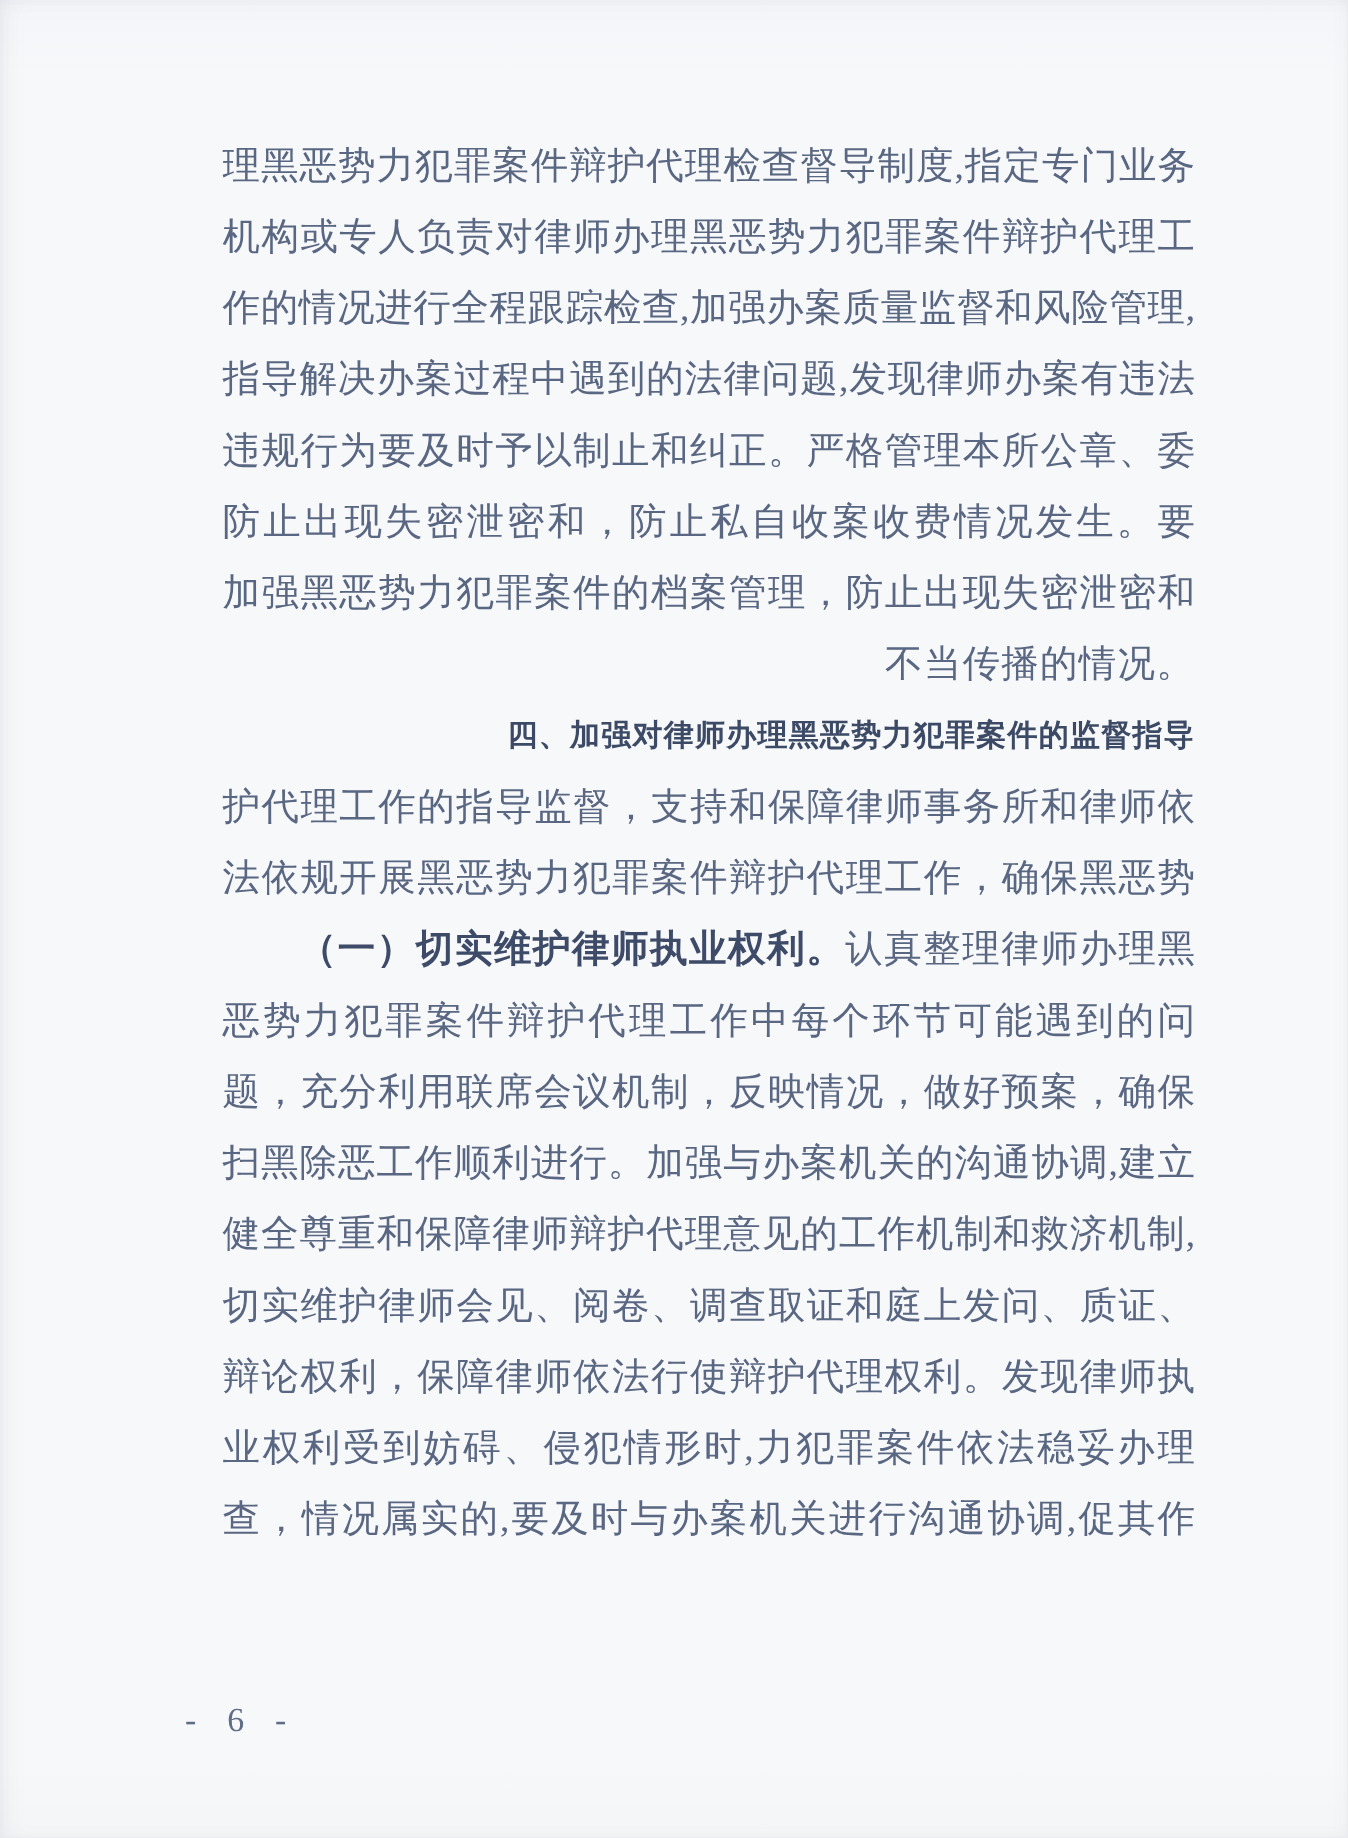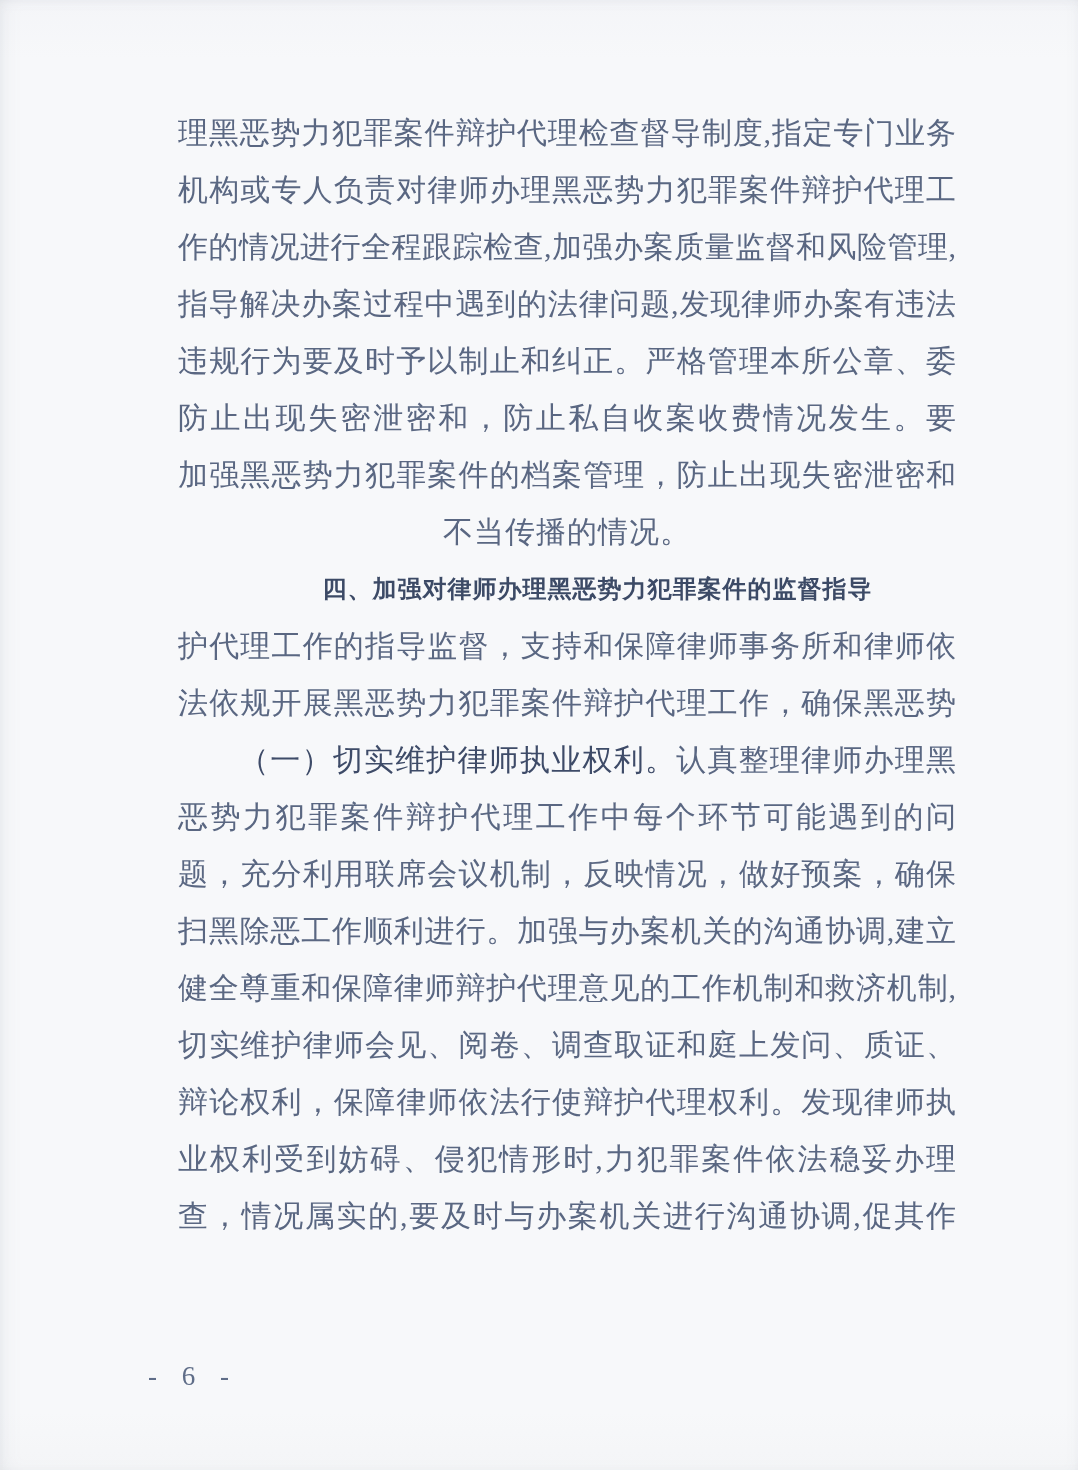--- a/index.html
+++ b/index.html
@@ -32,21 +32,21 @@
     width: 778px;
     margin-left: 16px;
   }
 
   .line {
     height: 57px;
     line-height: 57px;
     font-size: 30px;
     color: #5a6782;
     letter-spacing: 1px;
-    text-align: center;
+    text-align: right;
     white-space: nowrap;
   }
   .line.justify {
     white-space: normal;
     text-align: justify;
     text-justify: inter-character;
     -moz-text-align-last: justify;
     text-align-last: justify;
     letter-spacing: 0;
   }
@@ -55,21 +55,21 @@
   .line.heading {
     font-family: "Liberation Sans", "DejaVu Sans", sans-serif;
     font-weight: 700;
     font-size: 24px;
     color: #3c4a66;
     letter-spacing: 1px;
   }
 
   .bold-lead {
     font-family: "Liberation Sans", "DejaVu Sans", sans-serif;
-    font-weight: 400;
+    font-weight: 700;
     color: #3e4b68;
   }
 
   .footer {
     position: absolute;
     left: 148px;
     top: 1356px;
     height: 40px;
     line-height: 40px;
     font-size: 27px;

